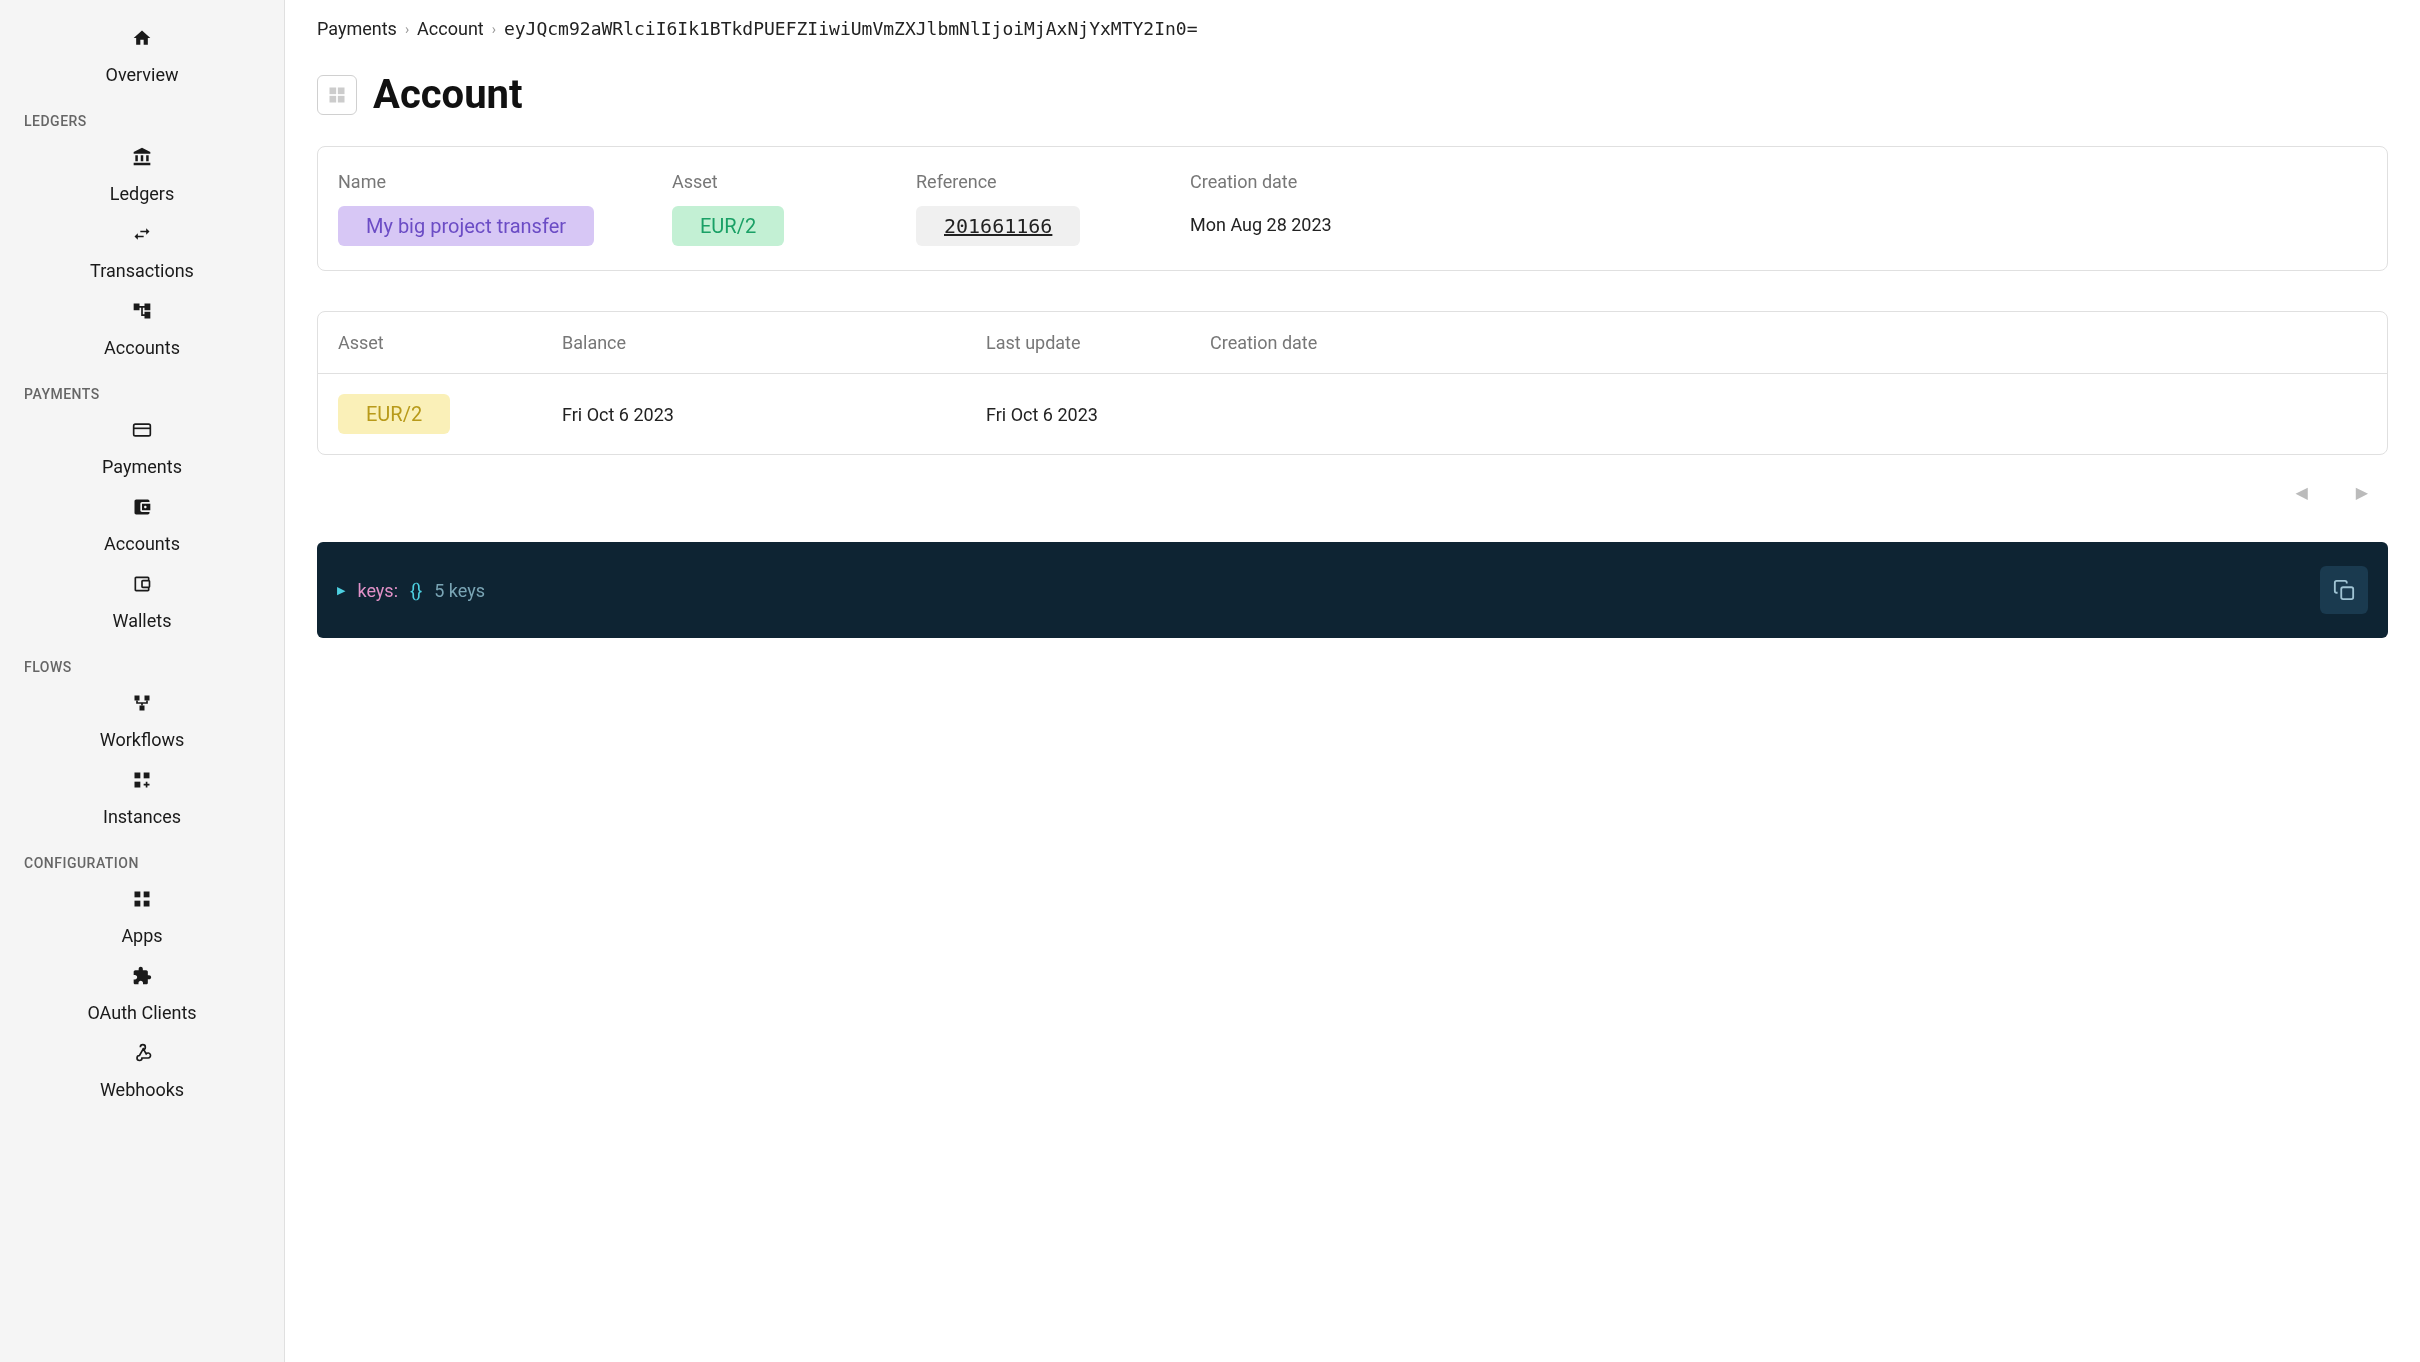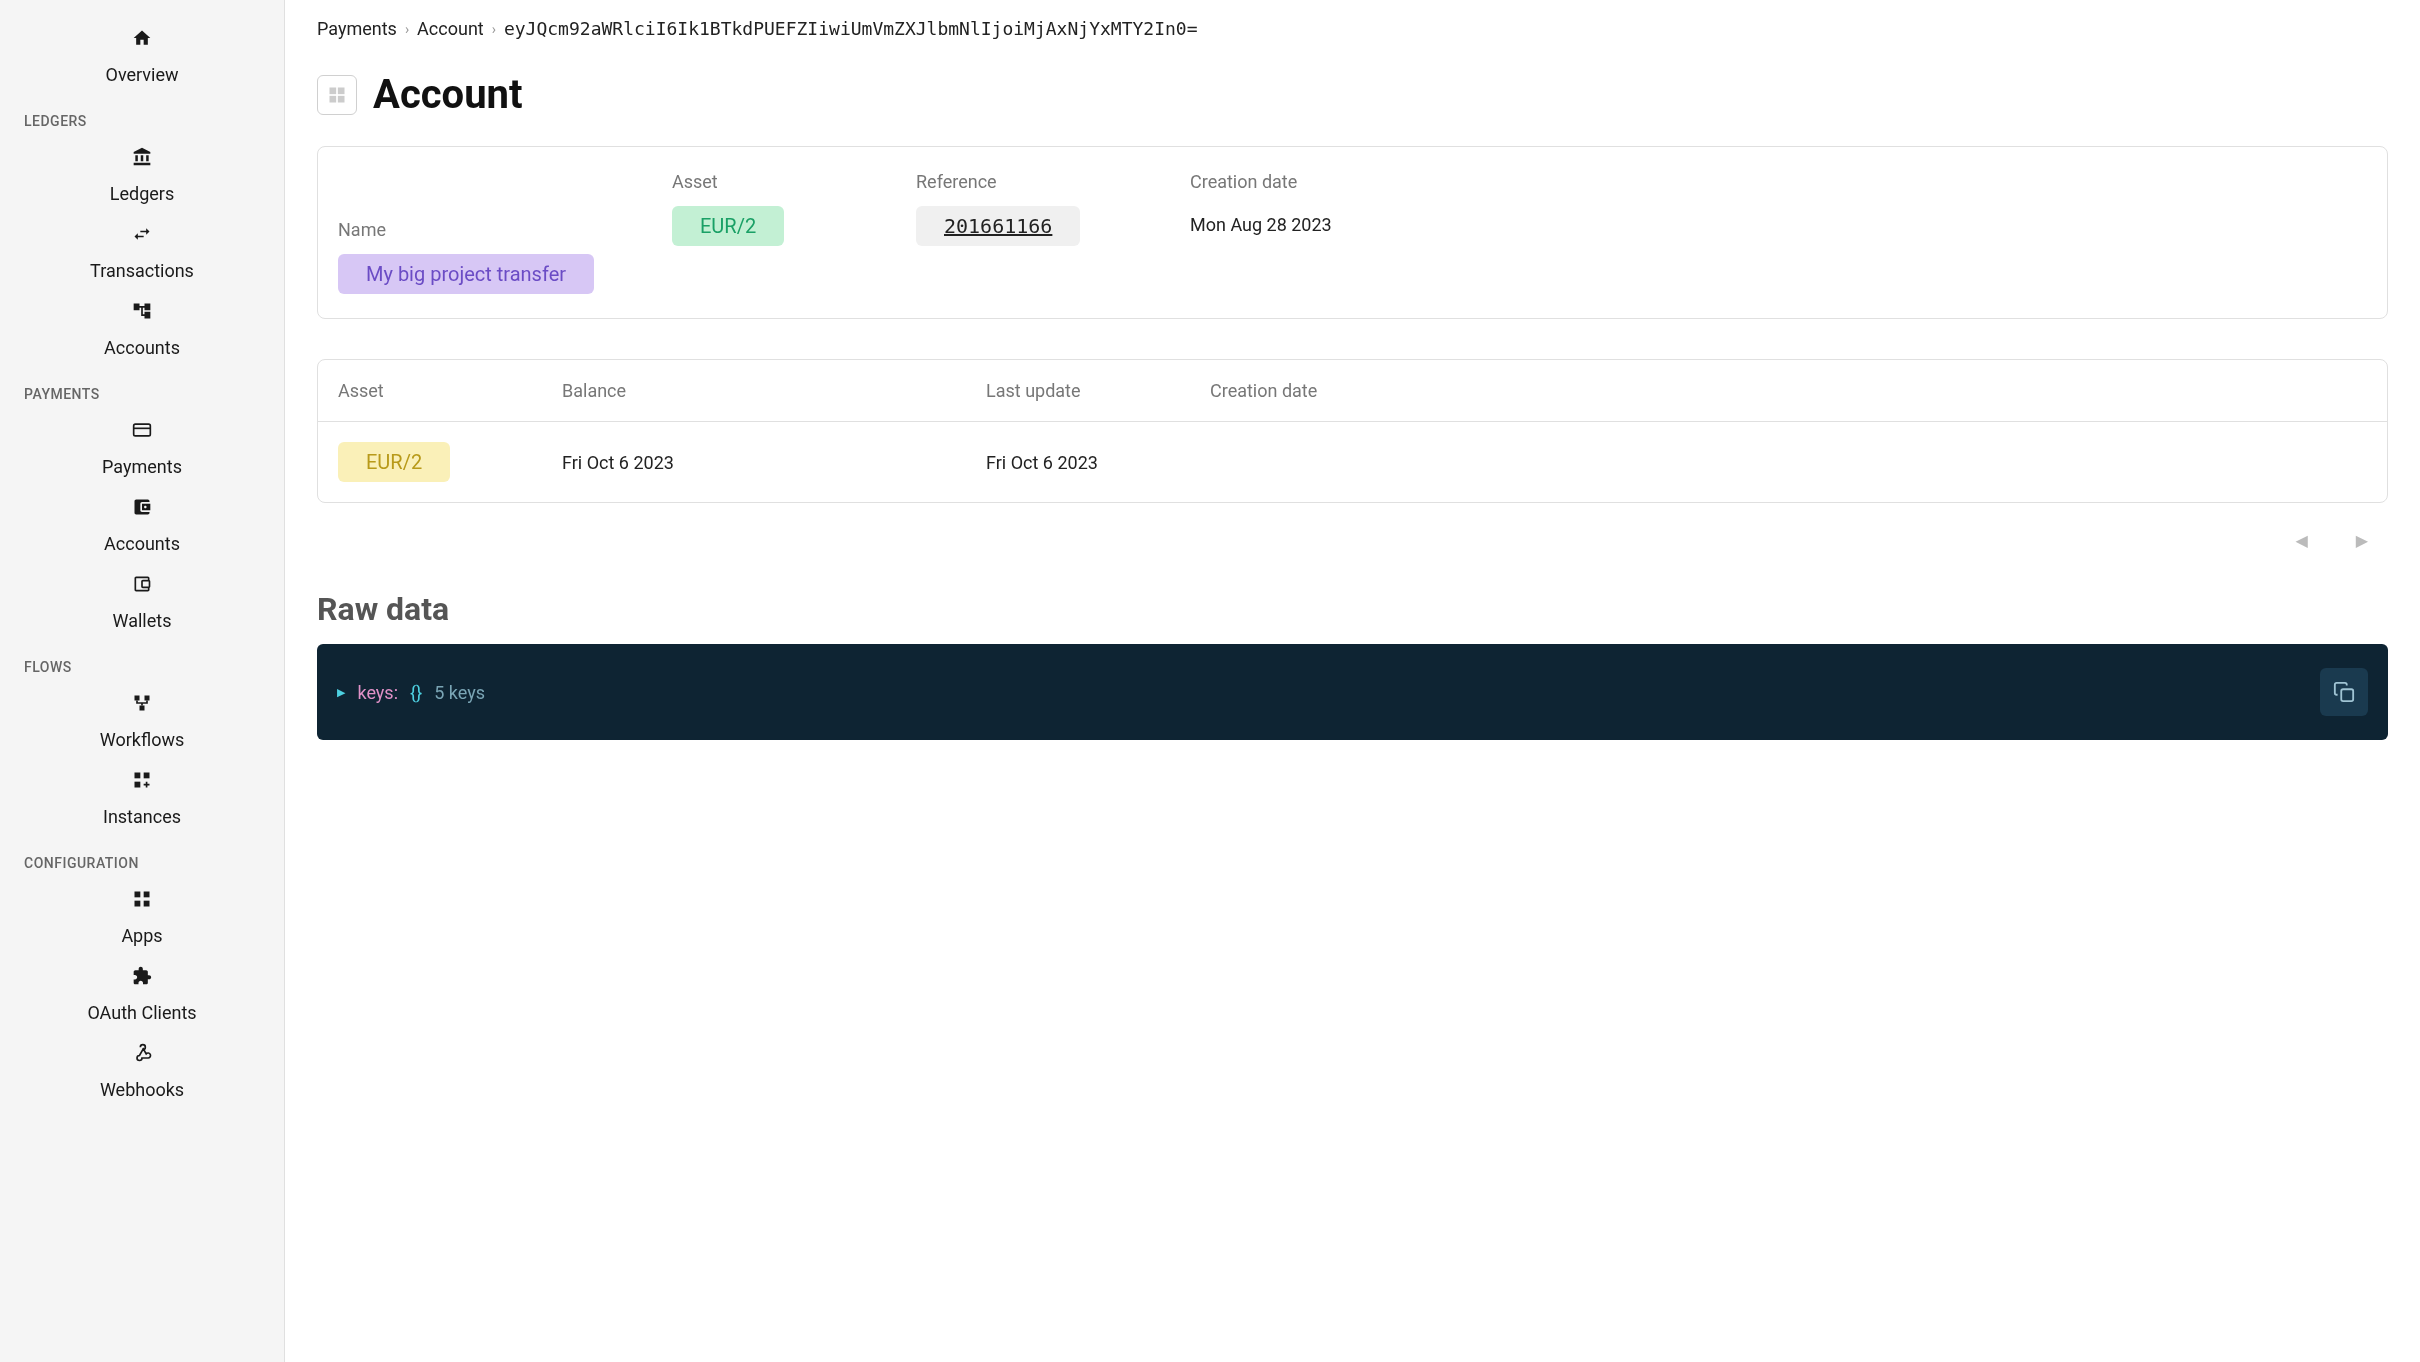--- a/index.html
+++ b/index.html
@@ -354,21 +354,21 @@
           <rect x="3" y="3" width="8" height="8"></rect>
           <rect x="13" y="3" width="8" height="8"></rect>
           <rect x="3" y="13" width="8" height="8"></rect>
           <rect x="13" y="13" width="8" height="8"></rect>
         </svg>
     </div>
     <h1 class="page-title">Account</h1>
   </div>
 
   <div class="info-card">
-    <div class="info-field" style="flex:0 0 310px;margin-top:48px;">
+    <div class="info-field" style="flex:0 0 310px;">
       <span class="field-label">Name</span>
       <div><span class="badge badge-purple">My big project transfer</span></div>
     </div>
     <div class="info-field" style="flex:0 0 220px;">
       <span class="field-label">Asset</span>
       <div><span class="badge badge-green">EUR/2</span></div>
     </div>
     <div class="info-field" style="flex:0 0 250px;">
       <span class="field-label">Reference</span>
       <div><span class="badge badge-gray">201661166</span></div>
@@ -390,21 +390,20 @@
       <div><span class="badge badge-yellow">EUR/2</span></div>
       <span class="td">Fri Oct 6 2023</span>
       <span class="td">Fri Oct 6 2023</span>
     </div>
   </div>
   <div class="pagination">
     <span class="page-btn">◀</span>
     <span class="page-btn">▶</span>
   </div>
 
-  <h2 class="section-title">Raw data</h2>
   <div class="raw-data-box">
     <div class="json-line">
       <span class="json-arrow">▶</span>
       <span class="json-key">keys:</span>
       <span class="json-brace">{}</span>
       <span class="json-info">5 keys</span>
     </div>
     <div class="copy-btn">
       <svg width="22" height="22" viewBox="0 0 24 24" fill="none" stroke="#a0c4d4" stroke-width="2">
           <rect x="9" y="9" width="13" height="13" rx="2"></rect>

